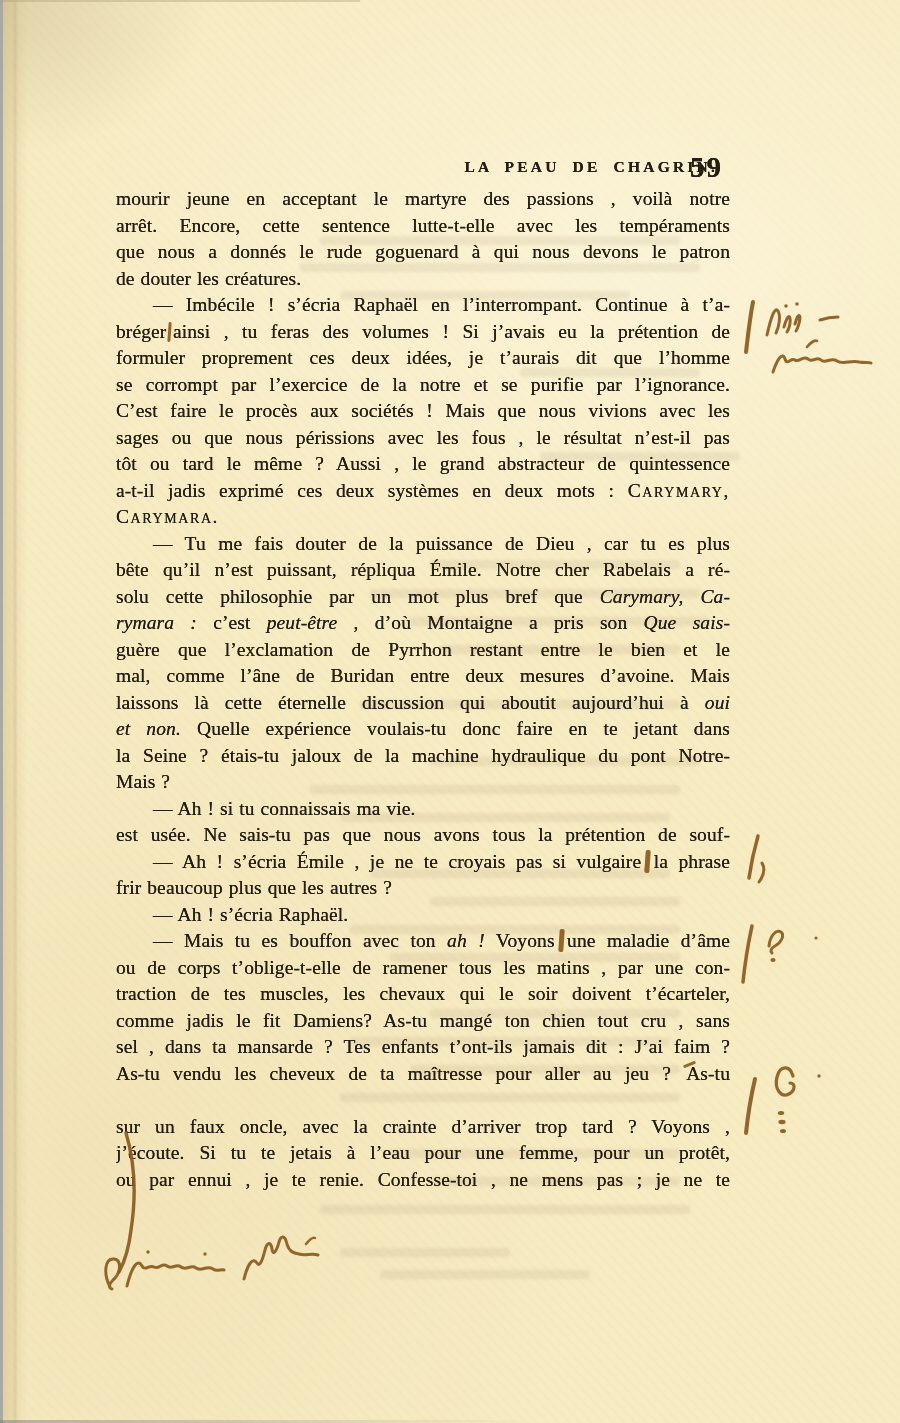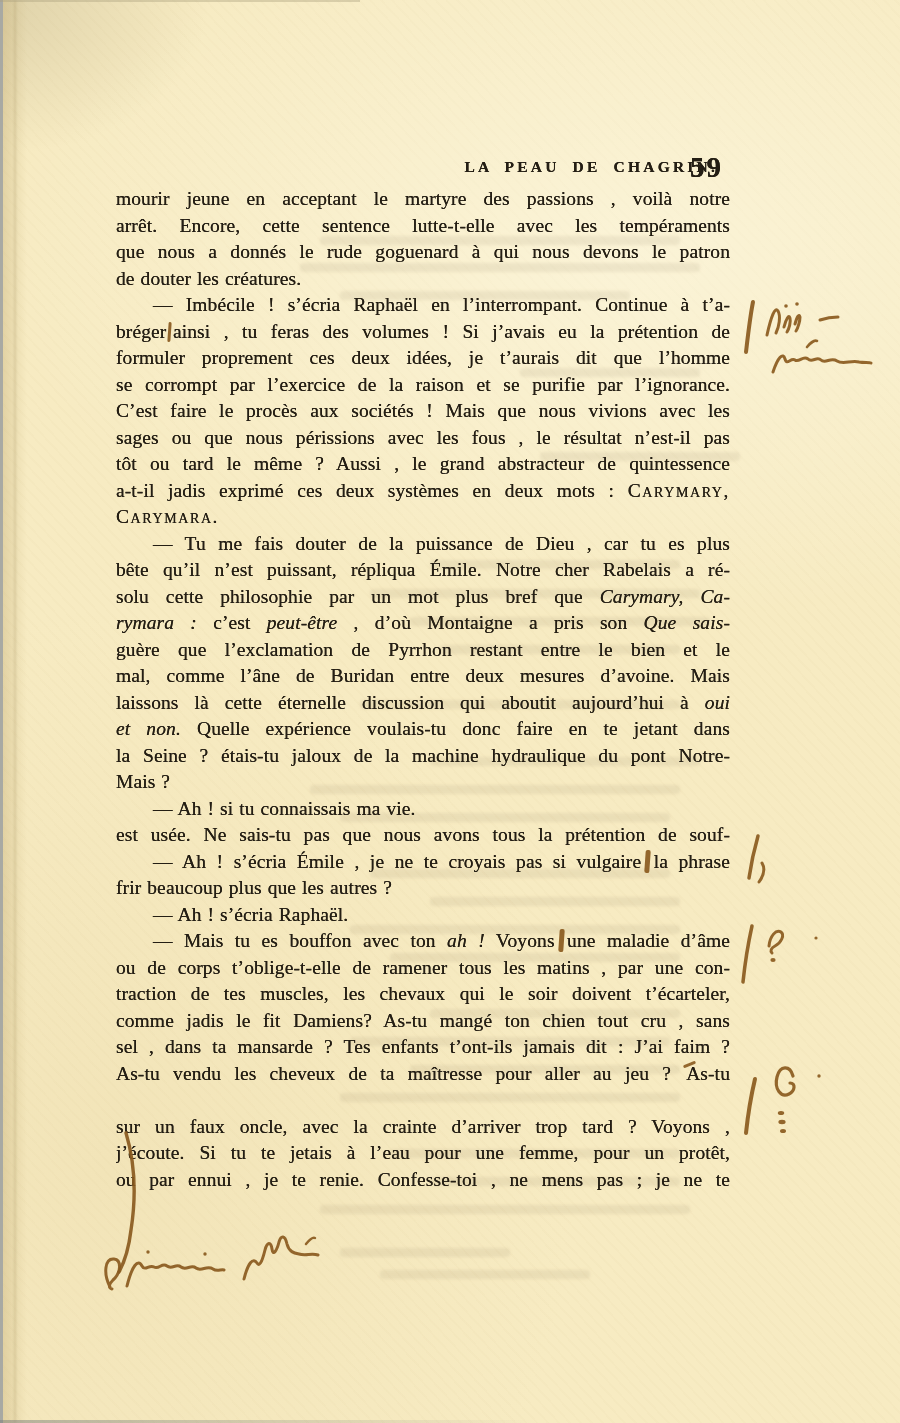--- a/index.html
+++ b/index.html
@@ -114,21 +114,21 @@
 <div class="page-num">59</div>
 
 <div class="text-block">
     <div class="line j"><span>mourir jeune en acceptant le martyre des passions , voilà notre</span></div>
     <div class="line j"><span>arrêt. Encore, cette sentence lutte-t-elle avec les tempéraments</span></div>
     <div class="line j"><span>que nous a donnés le rude goguenard à qui nous devons le patron</span></div>
     <div class="line"><span>de douter les créatures.</span></div>
     <div class="line j ind"><span>— Imbécile ! s’écria Raphaël en l’interrompant. Continue à t’a-</span></div>
     <div class="line j"><span>bréger</span><span class="mark-slash-thin"></span><span>ainsi , tu feras des volumes ! Si j’avais eu la prétention de</span></div>
     <div class="line j"><span>formuler proprement ces deux idées, je t’aurais dit que l’homme</span></div>
-    <div class="line j"><span>se corrompt par l’exercice de la raison et se purifie par l’ignorance.</span></div>
+    <div class="line j"><span>se corrompt par l’exercice de la notre et se purifie par l’ignorance.</span></div>
     <div class="line j"><span>C’est faire le procès aux sociétés ! Mais que nous vivions avec les</span></div>
     <div class="line j"><span>sages ou que nous périssions avec les fous , le résultat n’est-il pas</span></div>
     <div class="line j"><span>tôt ou tard le même ? Aussi , le grand abstracteur de quintessence</span></div>
     <div class="line j"><span>a-t-il jadis exprimé ces deux systèmes en deux mots : </span><span class="sc">Carymary,</span></div>
     <div class="line"><span class="sc">Carymara.</span></div>
     <div class="line j ind"><span>— Tu me fais douter de la puissance de Dieu , car tu es plus</span></div>
     <div class="line j"><span>bête qu’il n’est puissant, répliqua Émile. Notre cher Rabelais a ré-</span></div>
     <div class="line j"><span>solu cette philosophie par un mot plus bref que </span><span class="it">Carymary,</span><span> </span><span class="it">Ca-</span></div>
     <div class="line j"><span class="it">rymara :</span><span> c’est </span><span class="it">peut-être</span><span> , d’où Montaigne a pris son </span><span class="it">Que sais-</span></div>
     <div class="line j"><span>guère que l’exclamation de Pyrrhon restant entre le bien et le</span></div>

